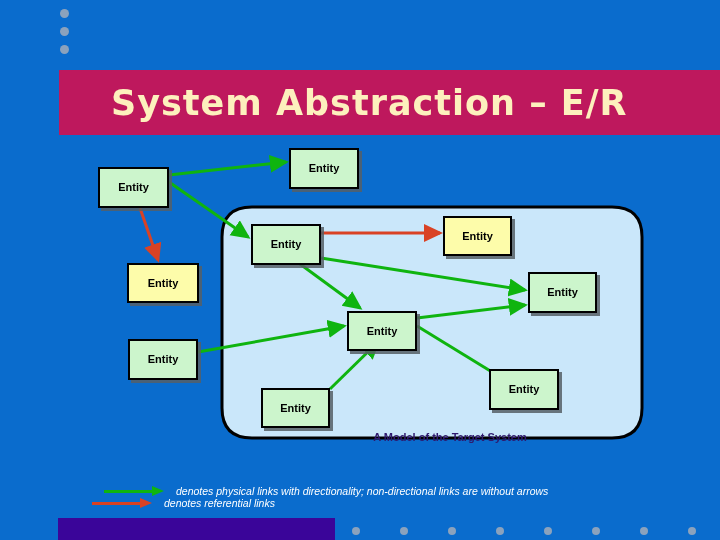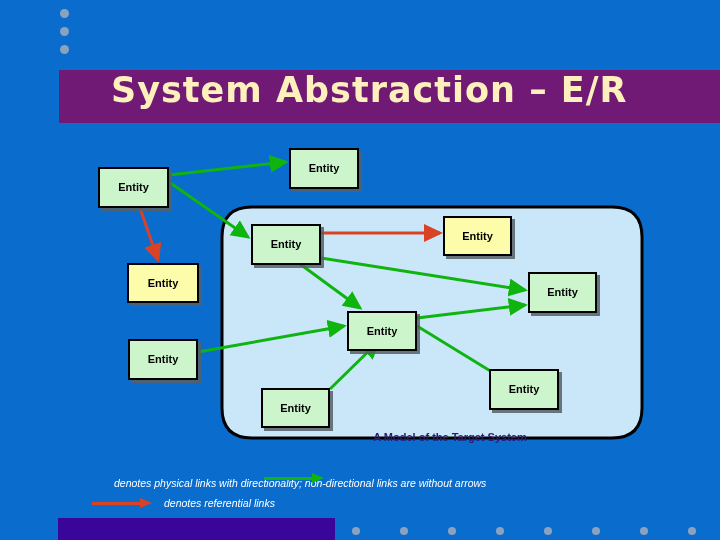--- a/index.html
+++ b/index.html
@@ -15,23 +15,23 @@
   .dot{
     position:absolute;width:9px;height:9px;border-radius:50%;
     background:#8ba2bd;
   }
   .dot.d1{left:60px;top:9px;}
   .dot.d2{left:60px;top:27px;}
   .dot.d3{left:60px;top:45px;}
 
   
   #title-bar{
-    position:absolute;left:59px;top:70px;right:0;height:53px;
-    background:#701a75;
-    display:flex;
+    position:absolute;left:59px;top:70px;right:0;height:65px;
+    background:#be185d;
+    display:flex;align-items:center;
   }
   #title-text{
     color:#fdf0bd;
     font-size:35px;
     font-weight:bold;
     letter-spacing:1px;
     padding-left:52px;
     white-space:nowrap;
     font-family:"DejaVu Sans", sans-serif;
   }
@@ -49,21 +49,21 @@
     font-family:"Liberation Sans", sans-serif;
     font-size:11px;font-weight:bold;fill:#2f1a6e;
     text-anchor:middle;
   }
 
   
   #legend{position:absolute;left:0;top:468px;width:720px;height:45px;}
   .legend-row{
     position:absolute;display:flex;align-items:center;height:16px;
   }
-  .legend-row.r1{left:104px;top:5px;flex-direction:column;}
+  .legend-row.r1{left:104px;top:15px;}
   .legend-row.r2{left:92px;top:27px;}
   .legend-line{position:relative;width:62px;height:10px;}
   .legend-line .shaft{
     position:absolute;left:0;top:4px;width:50px;height:2.5px;
   }
   .legend-line .head{
     position:absolute;left:48px;top:0px;width:0;height:0;
     border-top:5px solid transparent;border-bottom:5px solid transparent;
   }
   .legend-line.green .shaft{background:#0fb40f;}

